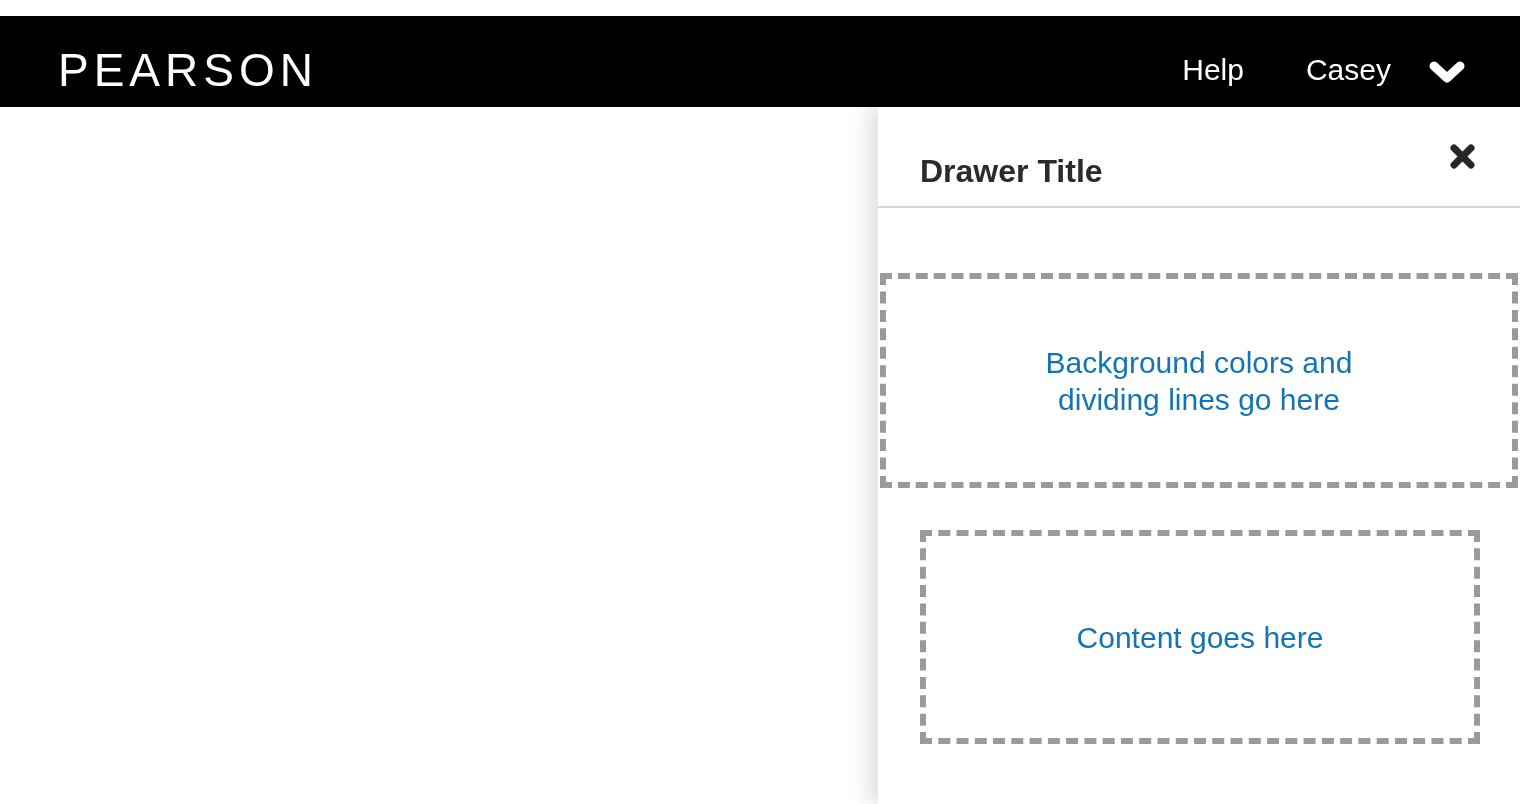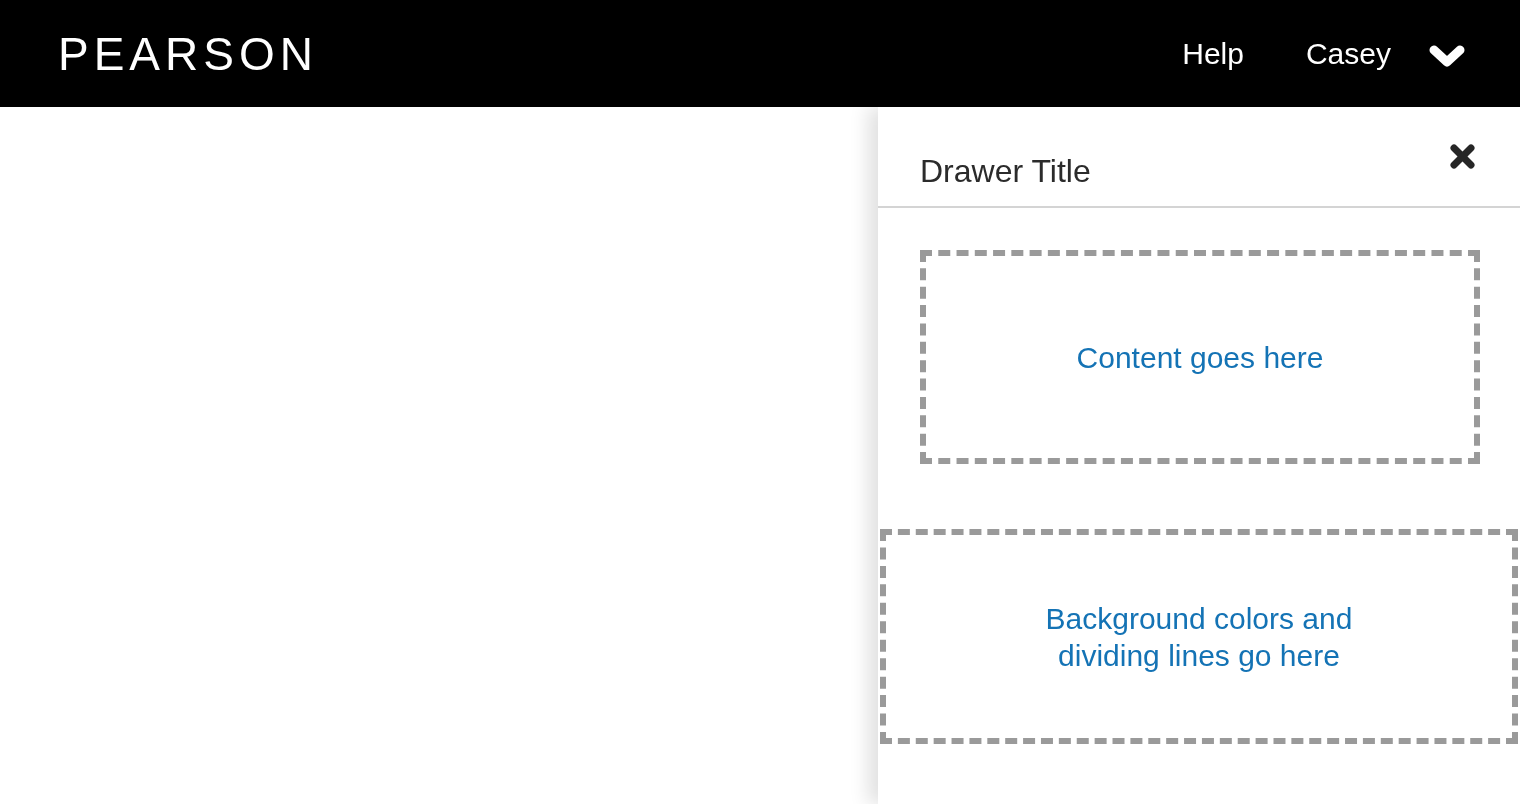--- a/index.html
+++ b/index.html
@@ -6,21 +6,21 @@
   html, body {
     width: 1520px; height: 804px;
     background: #ffffff;
     font-family: "Liberation Sans", sans-serif;
     overflow: hidden;
     position: relative;
   }
 
   
   .top-nav {
-    position: absolute; top: 0; left: 0; right: 0;
+    position: absolute; top: 16px; left: 0; right: 0;
     height: 107px;
     background: #000000;
     display: flex; align-items: center; justify-content: space-between;
     padding: 0 55px 0 58px;
   }
   .logo {
     color: #ffffff;
     font-size: 46px;
     letter-spacing: 5px;
     font-weight: 400;
@@ -49,21 +49,21 @@
   }
   .drawer-header {
     height: 101px;
     display: flex; align-items: center; justify-content: space-between;
     padding: 0 40px 0 42px;
     border-bottom: 2px solid #d4d4d4;
   }
   .drawer-title {
     font-size: 32px;
     color: #2b2b2b;
-    font-weight: 400;
+    font-weight: 700;
     margin-top: 29px;
   }
   .close-button {
     background: none; border: none; cursor: pointer;
     padding: 4px; display: flex; align-items: center; justify-content: center;
   }
 
   .placeholder-box {
     border: 6px dashed #9a9a9a;
     display: flex; flex-direction: column;
@@ -113,24 +113,24 @@
     <button class="close-button" aria-label="Close drawer">
       <span style="display:inline-flex;">
         <svg width="27" height="27" viewBox="0 0 27 27" fill="none">
           <line x1="5" y1="5" x2="22" y2="22" stroke="#262626" stroke-width="7" stroke-linecap="round"></line>
           <line x1="22" y1="5" x2="5" y2="22" stroke="#262626" stroke-width="7" stroke-linecap="round"></line>
         </svg>
       </span>
     </button>
   </div>
 
-  <div class="placeholder-box content-box">
-    <div class="placeholder-text">Content goes here</div>
-  </div>
-
   <div class="placeholder-box background-box">
     <div class="placeholder-text">
       <span>Background colors and</span>
       <span>dividing lines go here</span>
     </div>
   </div>
 
+  <div class="placeholder-box content-box">
+    <div class="placeholder-text">Content goes here</div>
+  </div>
+
 </aside>
 
 </body></html>

